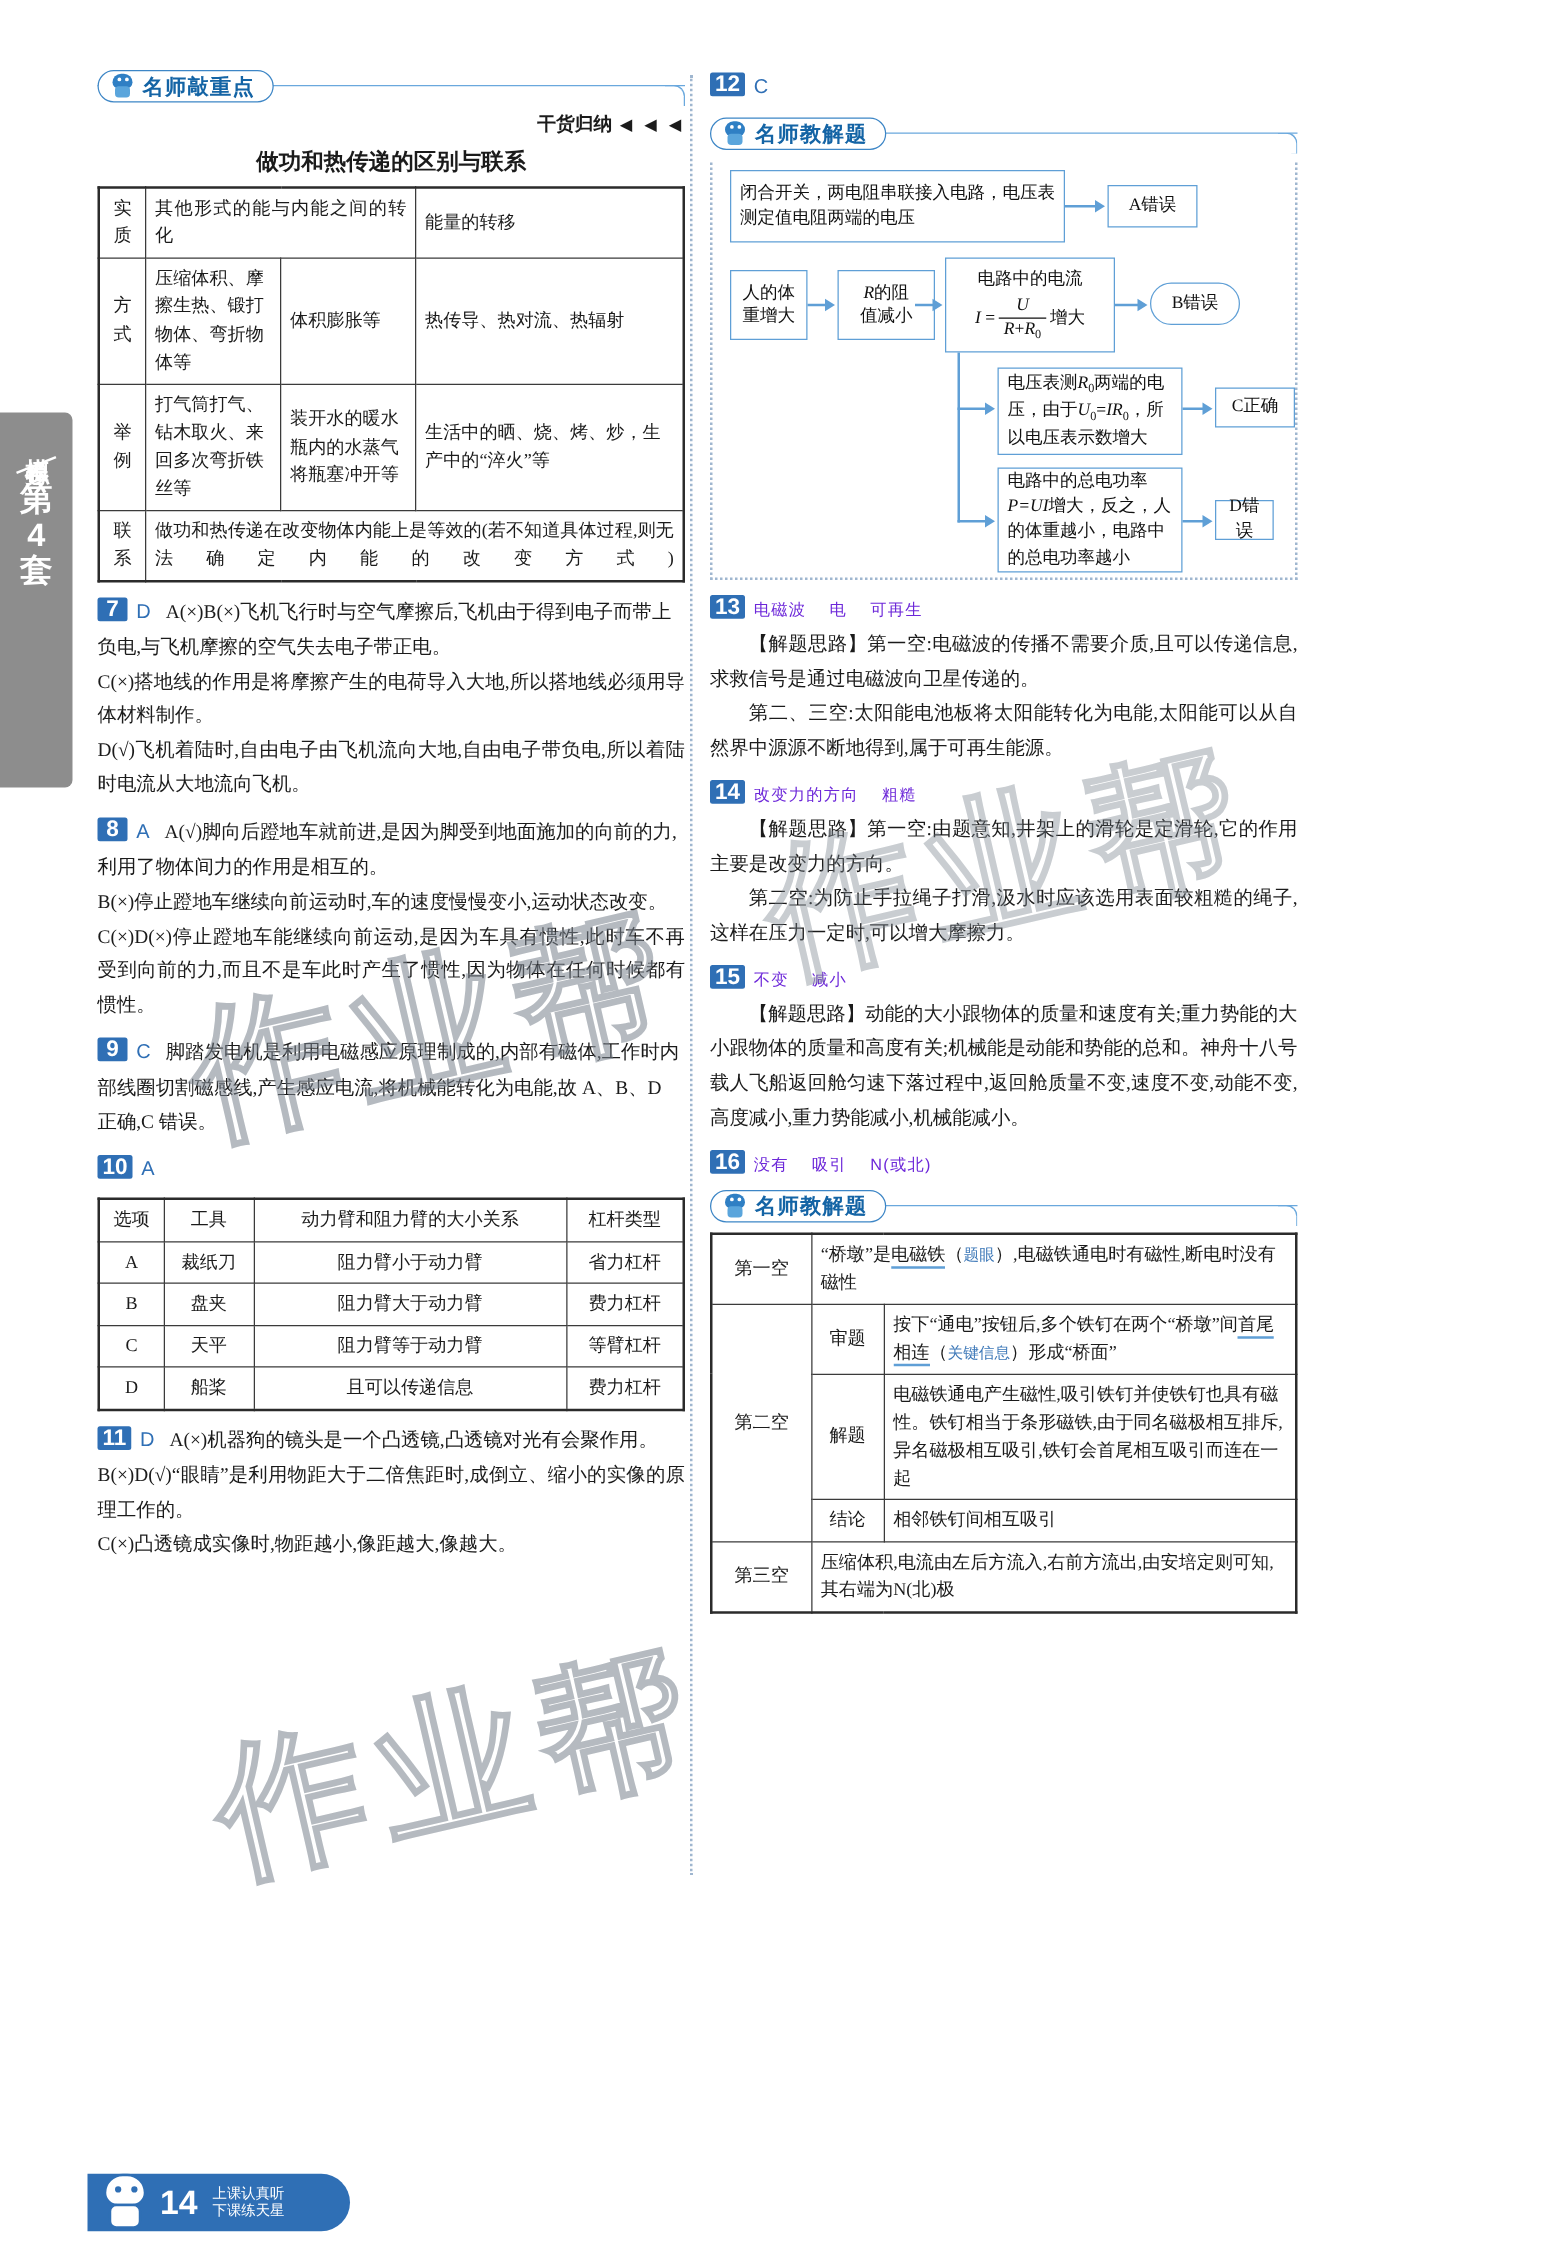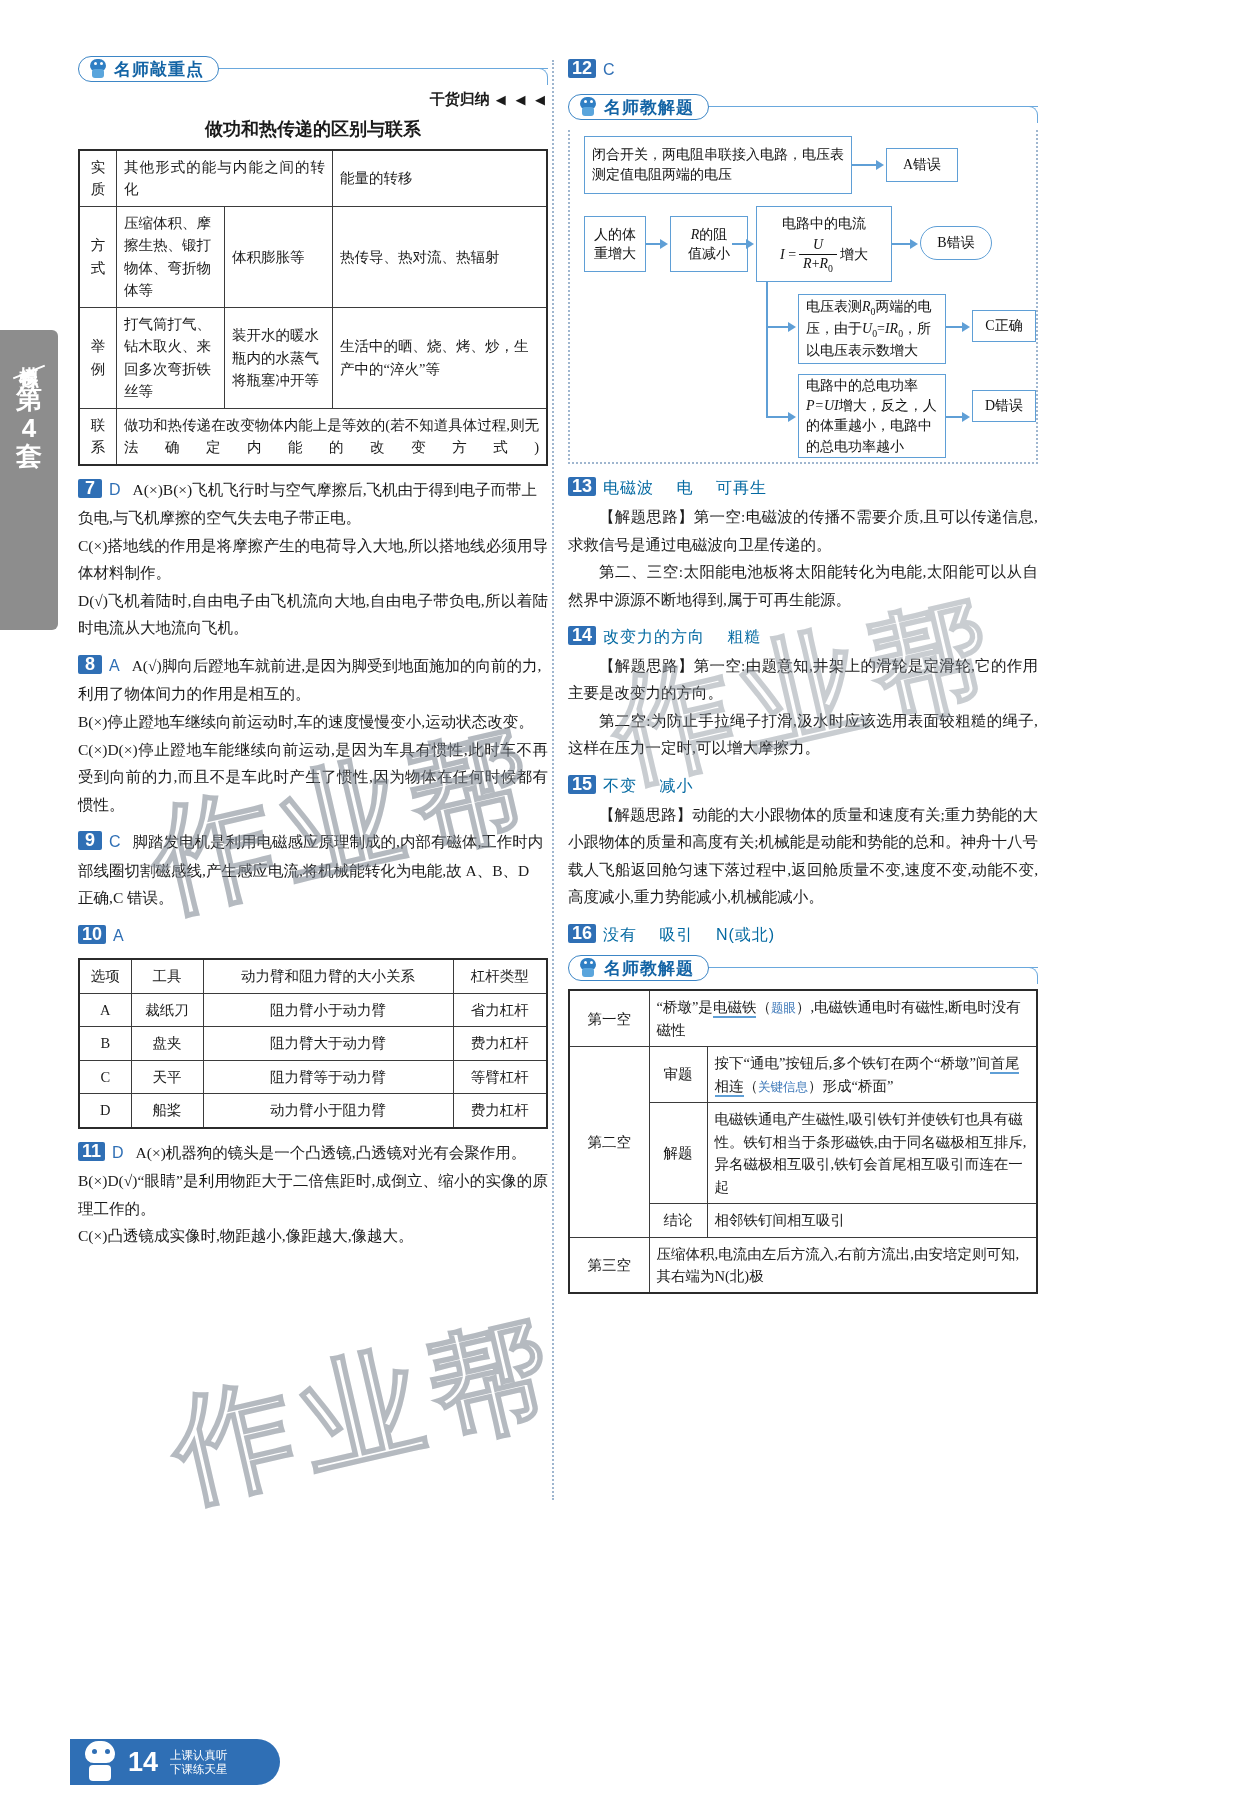--- a/index.html
+++ b/index.html
@@ -93,22 +93,22 @@
   .qblock { margin:10px 0 0; font-size:15.5px; line-height:1.78; }
   .qnum {
     display:inline-block; min-width:24px; height:19px; line-height:19px;
     background:#2f6fb5; color:#fff; text-align:center;
     font-family:"Liberation Sans","DejaVu Sans",sans-serif;
     font-size:18px; font-weight:bold; border-radius:2px;
     padding:0 4px; margin-right:7px; vertical-align:1px;
   }
   .ans { color:#2f6fb5; font-family:"Liberation Sans","DejaVu Sans",sans-serif;
     font-size:16px; font-weight:500; margin-right:12px; }
-  .ansfill { color:#0369a1; font-family:"Liberation Sans","DejaVu Sans",sans-serif;
-    font-size:16px; letter-spacing:1px; }
+  .ansfill { color:#6d28d9; font-family:"Liberation Sans","DejaVu Sans",sans-serif;
+    font-size:13px; letter-spacing:1px; }
   .qtext { text-align:justify; }
   .para { margin:0; text-indent:0; }
 
   
   .flow { position:relative; margin:6px 0 4px; height:320px;font-family:Liberation Serif, serif; }
   .fbox {
     position:absolute; border:1.4px solid #5f9fd6; background:#fff;
     font-size:14px; line-height:1.45; padding:5px 7px; color:#111;
     display:flex; align-items:center; justify-content:center; text-align:center;
   }
@@ -264,21 +264,21 @@
       </tr>
       <tr>
         <td class="c">C</td>
         <td class="c">天平</td>
         <td class="c">阻力臂等于动力臂</td>
         <td class="c">等臂杠杆</td>
       </tr>
       <tr>
         <td class="c">D</td>
         <td class="c">船桨</td>
-        <td class="c">动力臂小于阻力臂</td>
+        <td class="c">且可以传递信息</td>
         <td class="c">费力杠杆</td>
       </tr>
     </tbody>
       </table>
 
     <div class="qblock">
       <span class="qnum">11</span><span class="ans">D</span><span class="qtext">A(×)机器狗的镜头是一个凸透镜,凸透镜对光有会聚作用。</span>
       <div class="qtext para">B(×)D(√)“眼睛”是利用物距大于二倍焦距时,成倒立、缩小的实像的原理工作的。</div>
       <div class="qtext para">C(×)凸透镜成实像时,物距越小,像距越大,像越大。</div>
     </div>
@@ -359,21 +359,21 @@
             <span>C正确</span>
           </div>
 
           <div class="fline" style="left:196px; top:286px; width:24px; height:1.6px;"></div>
           <div class="farrow" style="left:218px; top:282px;"></div>
           <div class="fbox" style="left:228px; top:244px; width:148px; height:84px; text-align:left;">
             <span>电路中的总电功率<span class="it">P=UI</span>增大，反之，人的体重越小，电路中的总电功率越小</span>
           </div>
           <div class="fline" style="left:376px; top:286px; width:18px; height:1.6px;"></div>
           <div class="farrow" style="left:392px; top:282px;"></div>
-          <div class="fbox" style="left:402px; top:260px; width:64px; height:32px;">
+          <div class="fbox" style="left:402px; top:270px; width:47px; height:32px;">
             <span>D错误</span>
           </div>
         </div>
       </div>
     </div>
 
     <div class="qblock">
       <span class="qnum">13</span><span class="ansfill">电磁波　 电　 可再生</span>
       <div class="qtext para" style="text-indent:2em;">【解题思路】第一空:电磁波的传播不需要介质,且可以传递信息,求救信号是通过电磁波向卫星传递的。</div>
       <div class="qtext para" style="text-indent:2em;">第二、三空:太阳能电池板将太阳能转化为电能,太阳能可以从自然界中源源不断地得到,属于可再生能源。</div>

